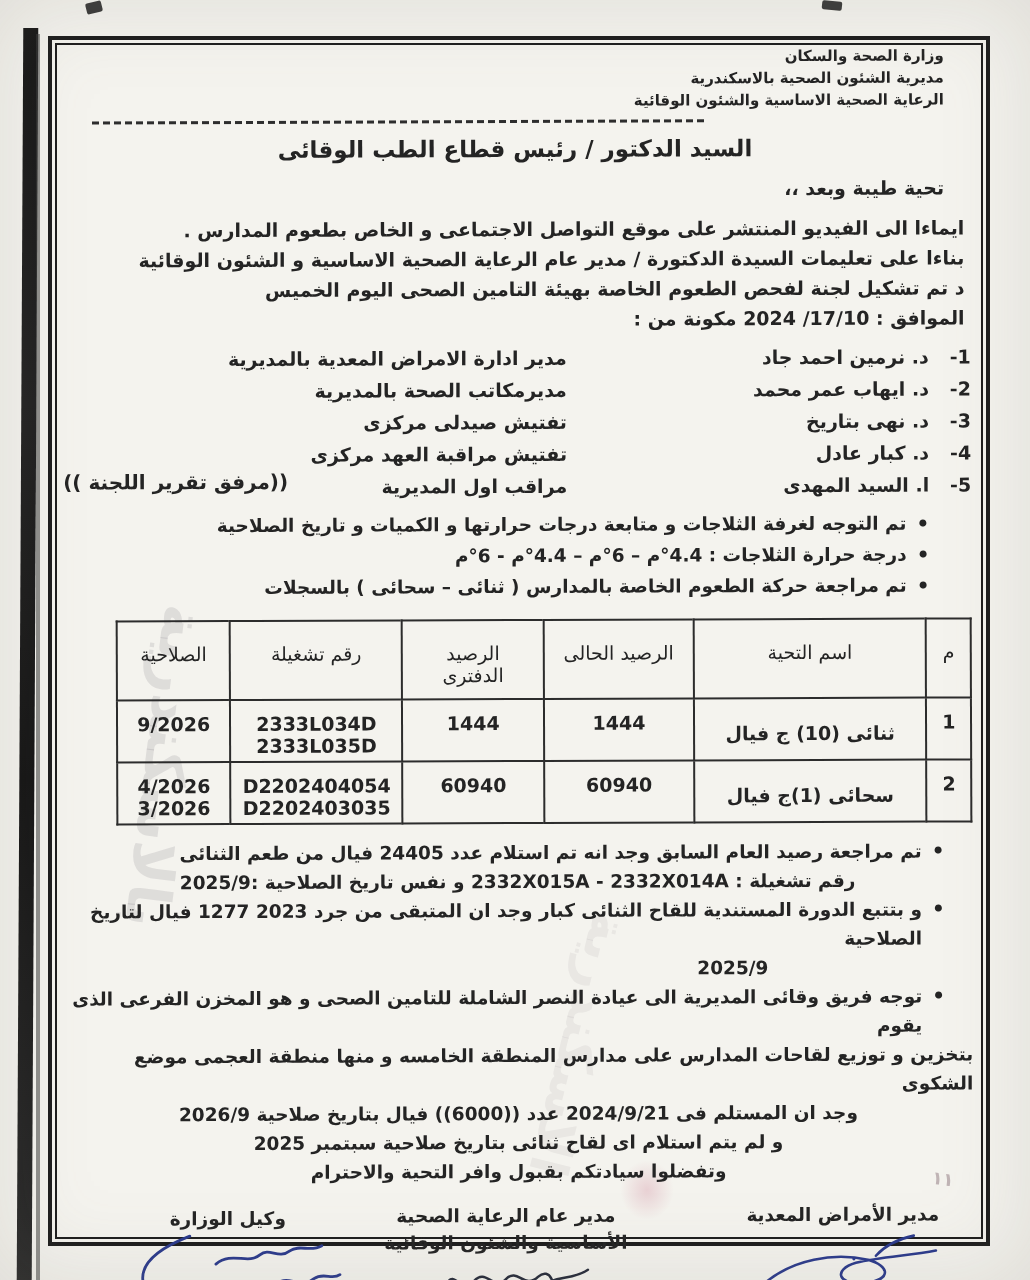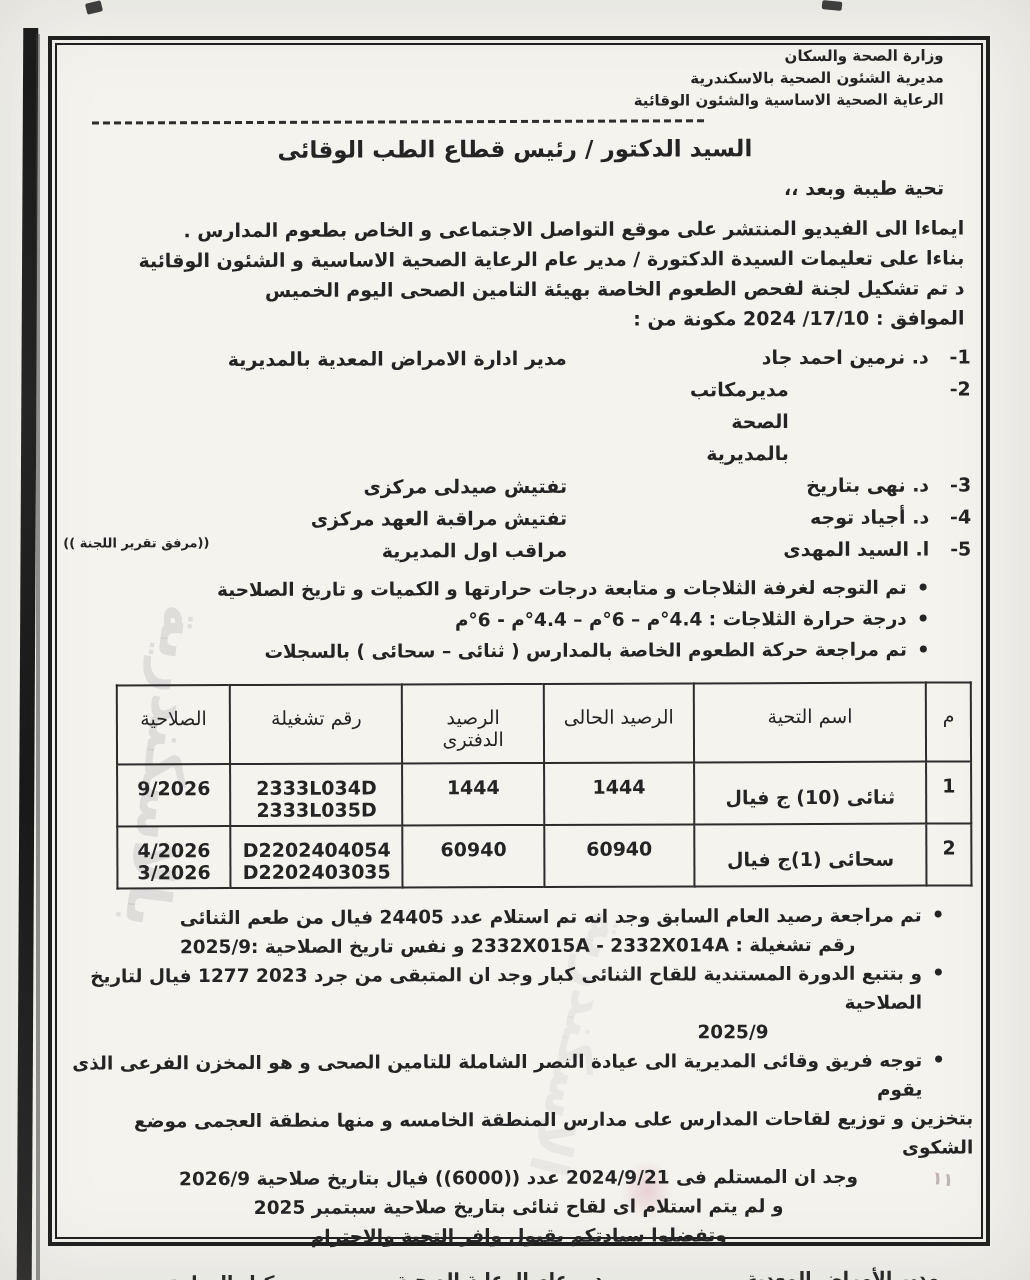--- a/index.html
+++ b/index.html
@@ -37,21 +37,21 @@
   .sep{height:3px;margin:8px 262px 0 32px;
     background:repeating-linear-gradient(90deg,#2d2d2d 0 7px,transparent 7px 11px);}
   .title{font-size:23px;text-align:center;margin-top:13px;letter-spacing:0;}
   .greeting{font-size:19px;text-align:right;padding-right:26px;margin-top:16px;}
 
   .intro{font-size:19px;line-height:30px;margin-top:14px;padding-right:6px;}
 
   .committee{margin-top:8px;position:relative;font-size:19px;}
   .committee .row{display:grid;grid-template-columns:42px 222px auto;line-height:32px;position:relative;}
   .committee .role{padding-right:140px;}
-  .attach{position:absolute;left:2px;bottom:17px;font-size:13px;}
+  .attach{position:absolute;left:2px;bottom:9px;font-size:20px;}
 
   .findings{margin-top:8px;font-size:18.5px;line-height:30px;padding-right:42px;}
   .bullet{display:flex;gap:10px;}
   .bullet .dot::before{content:'•';font-size:20px;}
 
   table.stock{border-collapse:collapse;margin:16px 0 0 auto;margin-right:0;
     width:856px;table-layout:fixed;font-size:19px;}
   table.stock th,table.stock td{border:2px solid #2c2c2c;padding:4px 4px;text-align:center;}
   table.stock th{font-weight:400;vertical-align:top;padding-top:21px;height:52px;}
   table.stock td{vertical-align:top;padding-top:12px;}
@@ -109,30 +109,31 @@
   </div>
 
   <div class="committee">
     <div class="row">
       <span>1-</span>
       <span>د. نرمين احمد جاد</span>
       <span class="role">مدير ادارة الامراض المعدية بالمديرية</span>
     </div>
     <div class="row">
       <span>2-</span>
+      <span>د. ايهاب عمر محمد</span>
       <span class="role">مديرمكاتب الصحة بالمديرية</span>
     </div>
     <div class="row">
       <span>3-</span>
       <span>د. نهى بتاريخ</span>
       <span class="role">تفتيش صيدلى مركزى</span>
     </div>
     <div class="row">
       <span>4-</span>
-      <span>د. أجياد توجه</span>
+      <span>د. كبار عادل</span>
       <span class="role">تفتيش مراقبة العهد مركزى</span>
     </div>
     <div class="row">
       <span>5-</span>
       <span>ا. السيد المهدى</span>
       <span class="role">مراقب اول المديرية</span>
     </div>
     <div class="attach">((مرفق تقرير اللجنة ))</div>
   </div>
 

